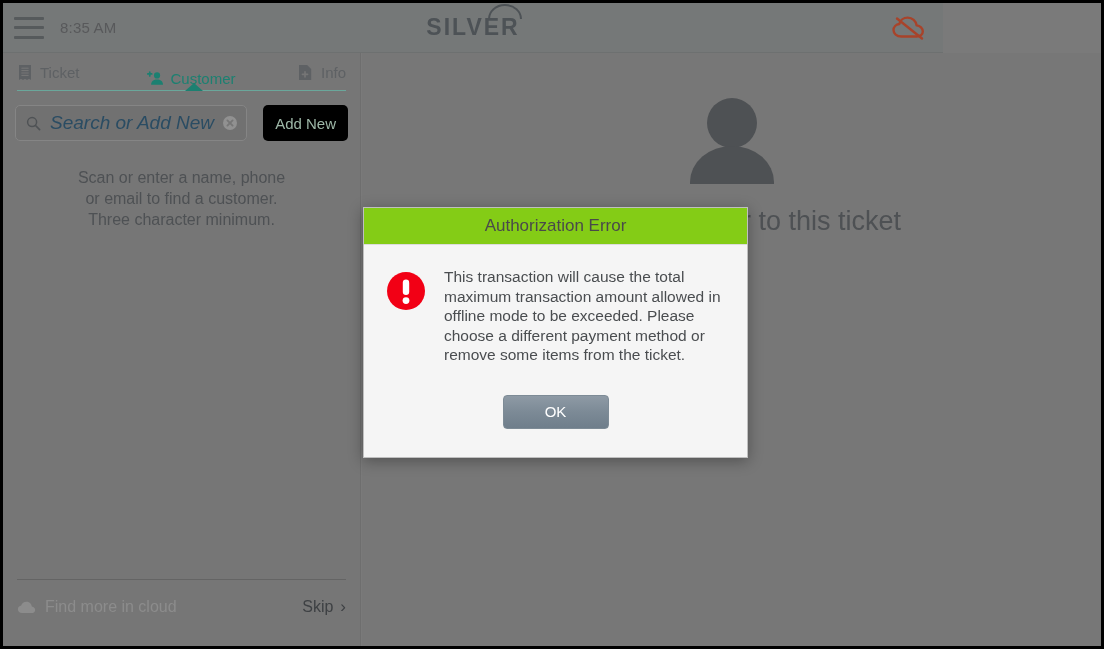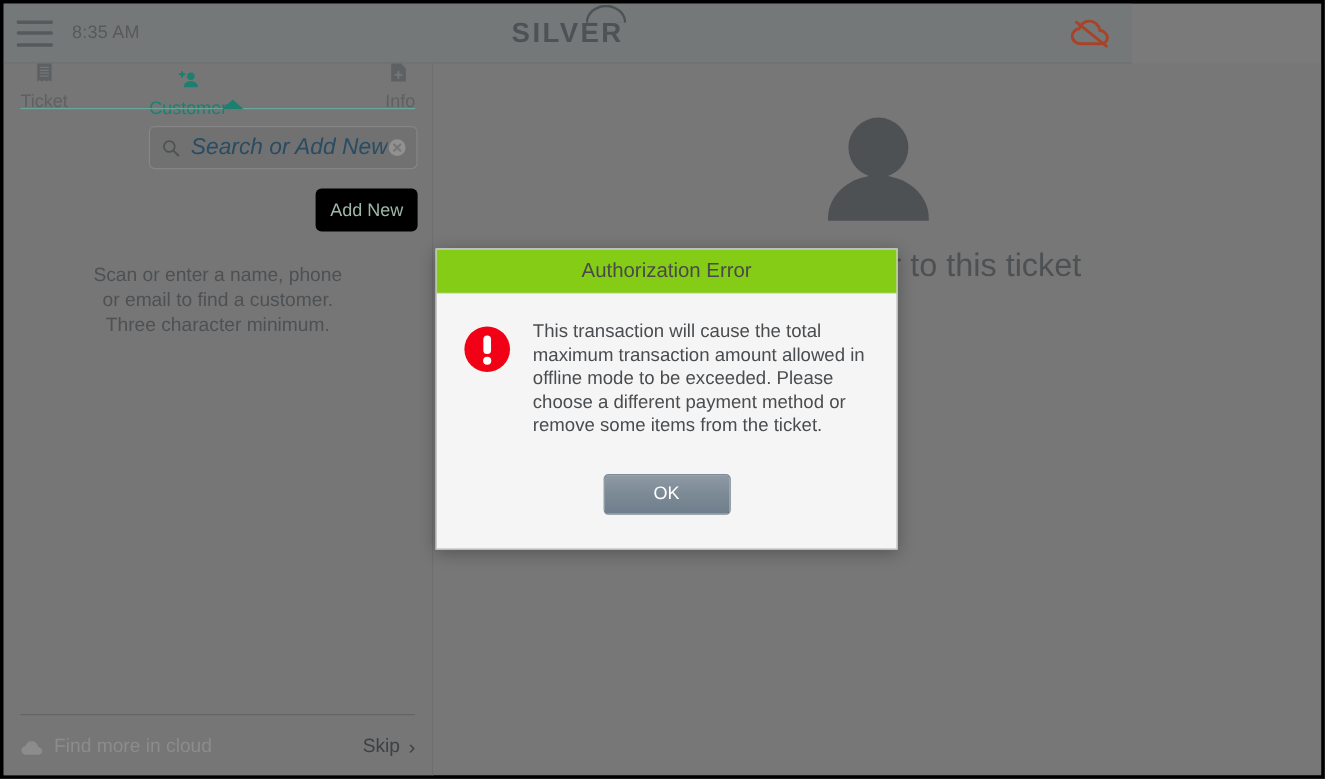--- a/index.html
+++ b/index.html
@@ -67,42 +67,40 @@
   }
   .tabs {
     display: flex; align-items: center;
     height: 38px; padding: 0 14px;
     position: relative;
   }
   .tab {
     display: flex; align-items: center; gap: 7px;
     font-size: 15px; color: #5e6164;
     cursor: pointer;
-    flex-direction: column;
   }
   .tab.ticket { flex: 0 0 auto; }
   .tab.customer { margin-left: 68px; color: #1c8071; margin-top: 12px; }
   .tab.info { margin-left: auto; }
   .tab-icon { display: inline-flex; width: 16px; height: 17px; }
   .tabs-rule {
     position: absolute; left: 14px; right: 14px; bottom: 0;
     height: 1px; background: #6aa79b;
   }
   .tab-caret {
     position: absolute; left: 182px; bottom: 0;
     width: 0; height: 0;
     border-left: 9px solid transparent;
     border-right: 9px solid transparent;
     border-bottom: 8px solid #1c8071;
   }
 
   .searchrow {
     display: flex; align-items: flex-end; gap: 16px;
     padding: 14px 12px 0 12px;
-    flex-direction: column;
   }
   .searchbox {
     flex: 1 1 auto;
     height: 36px;
     background: #717171;
     border: 1px solid #858585;
     border-radius: 5px;
     display: flex; align-items: center;
     padding: 0 8px 0 10px;
     cursor: text;
@@ -127,21 +125,21 @@
     cursor: pointer;
   }
   .hint {
     margin-top: 26px;
     text-align: center;
     font-size: 16px; line-height: 21px;
     color: #4e5154;
   }
 
   .sidebar-footer {
-    position: absolute; left: 0; right: 0; bottom: 0;
+    position: absolute; left: 0; right: 0; bottom: 16px;
     height: 54px;
   }
   .sf-rule {
     position: absolute; left: 14px; right: 14px; top: 0;
     height: 1px; background: #646464;
   }
   .sf-inner {
     position: absolute; left: 14px; right: 14px; top: 1px; bottom: 0;
     display: flex; align-items: center;
   }

